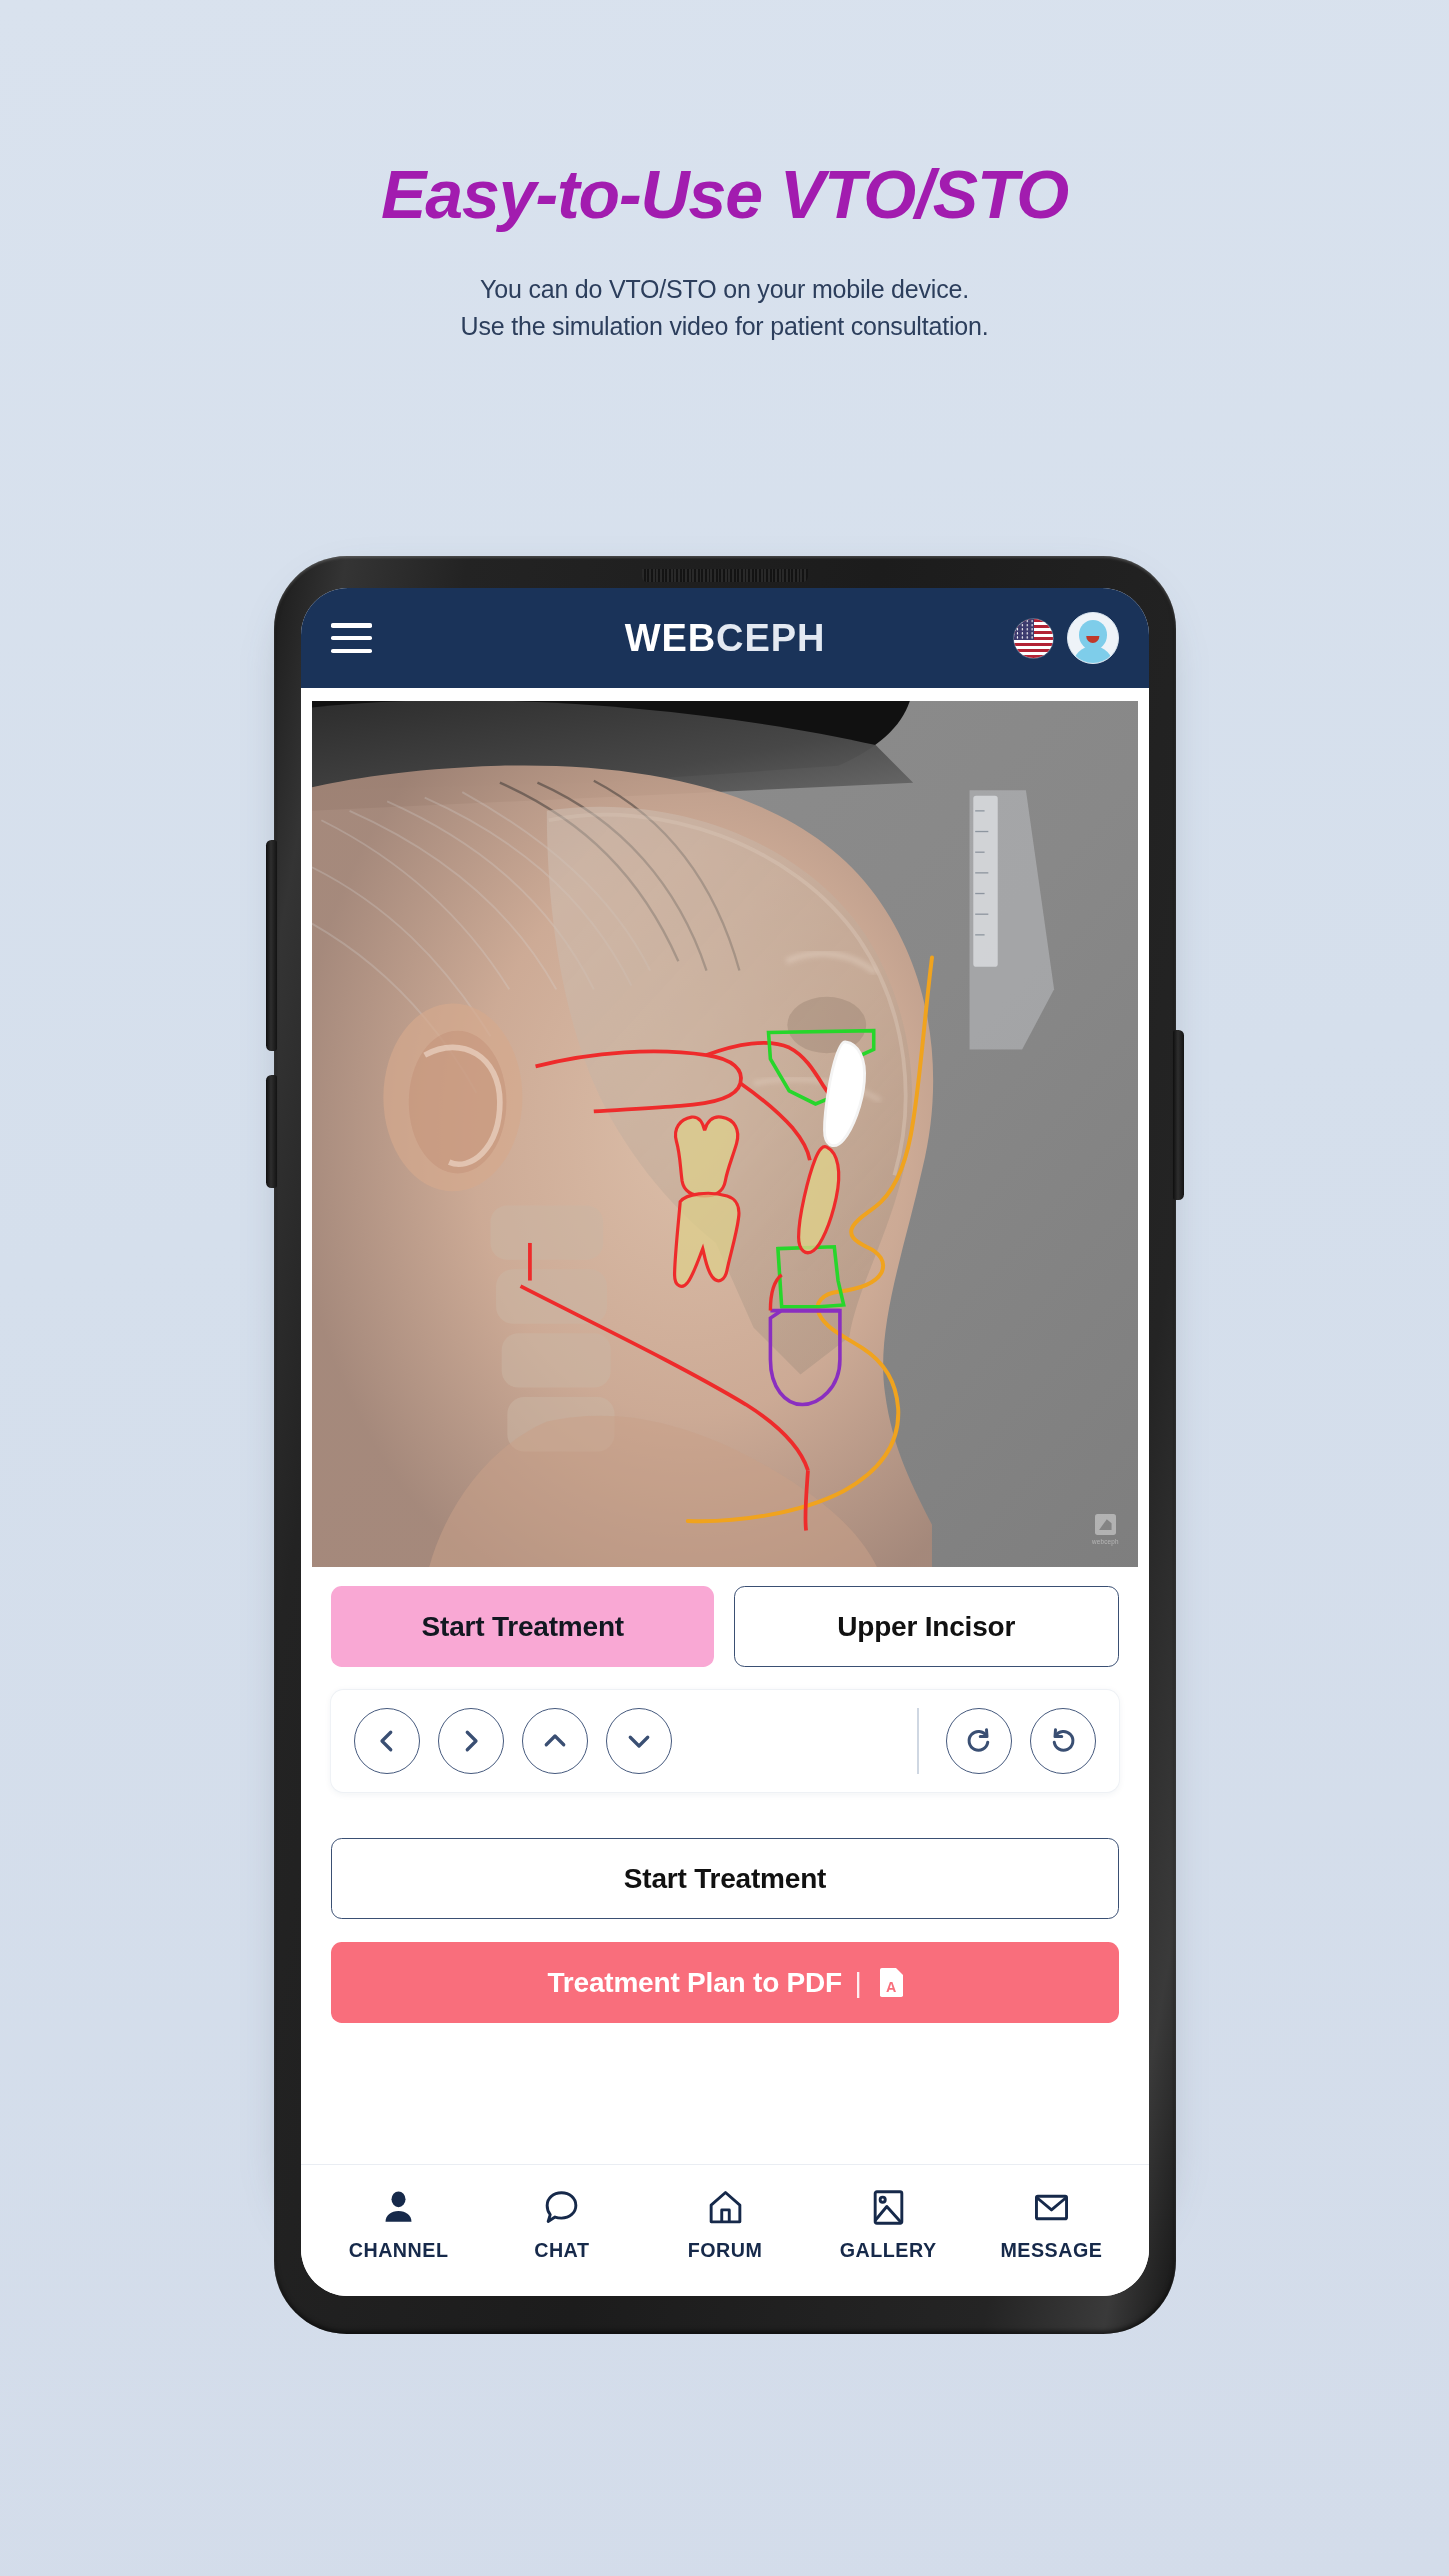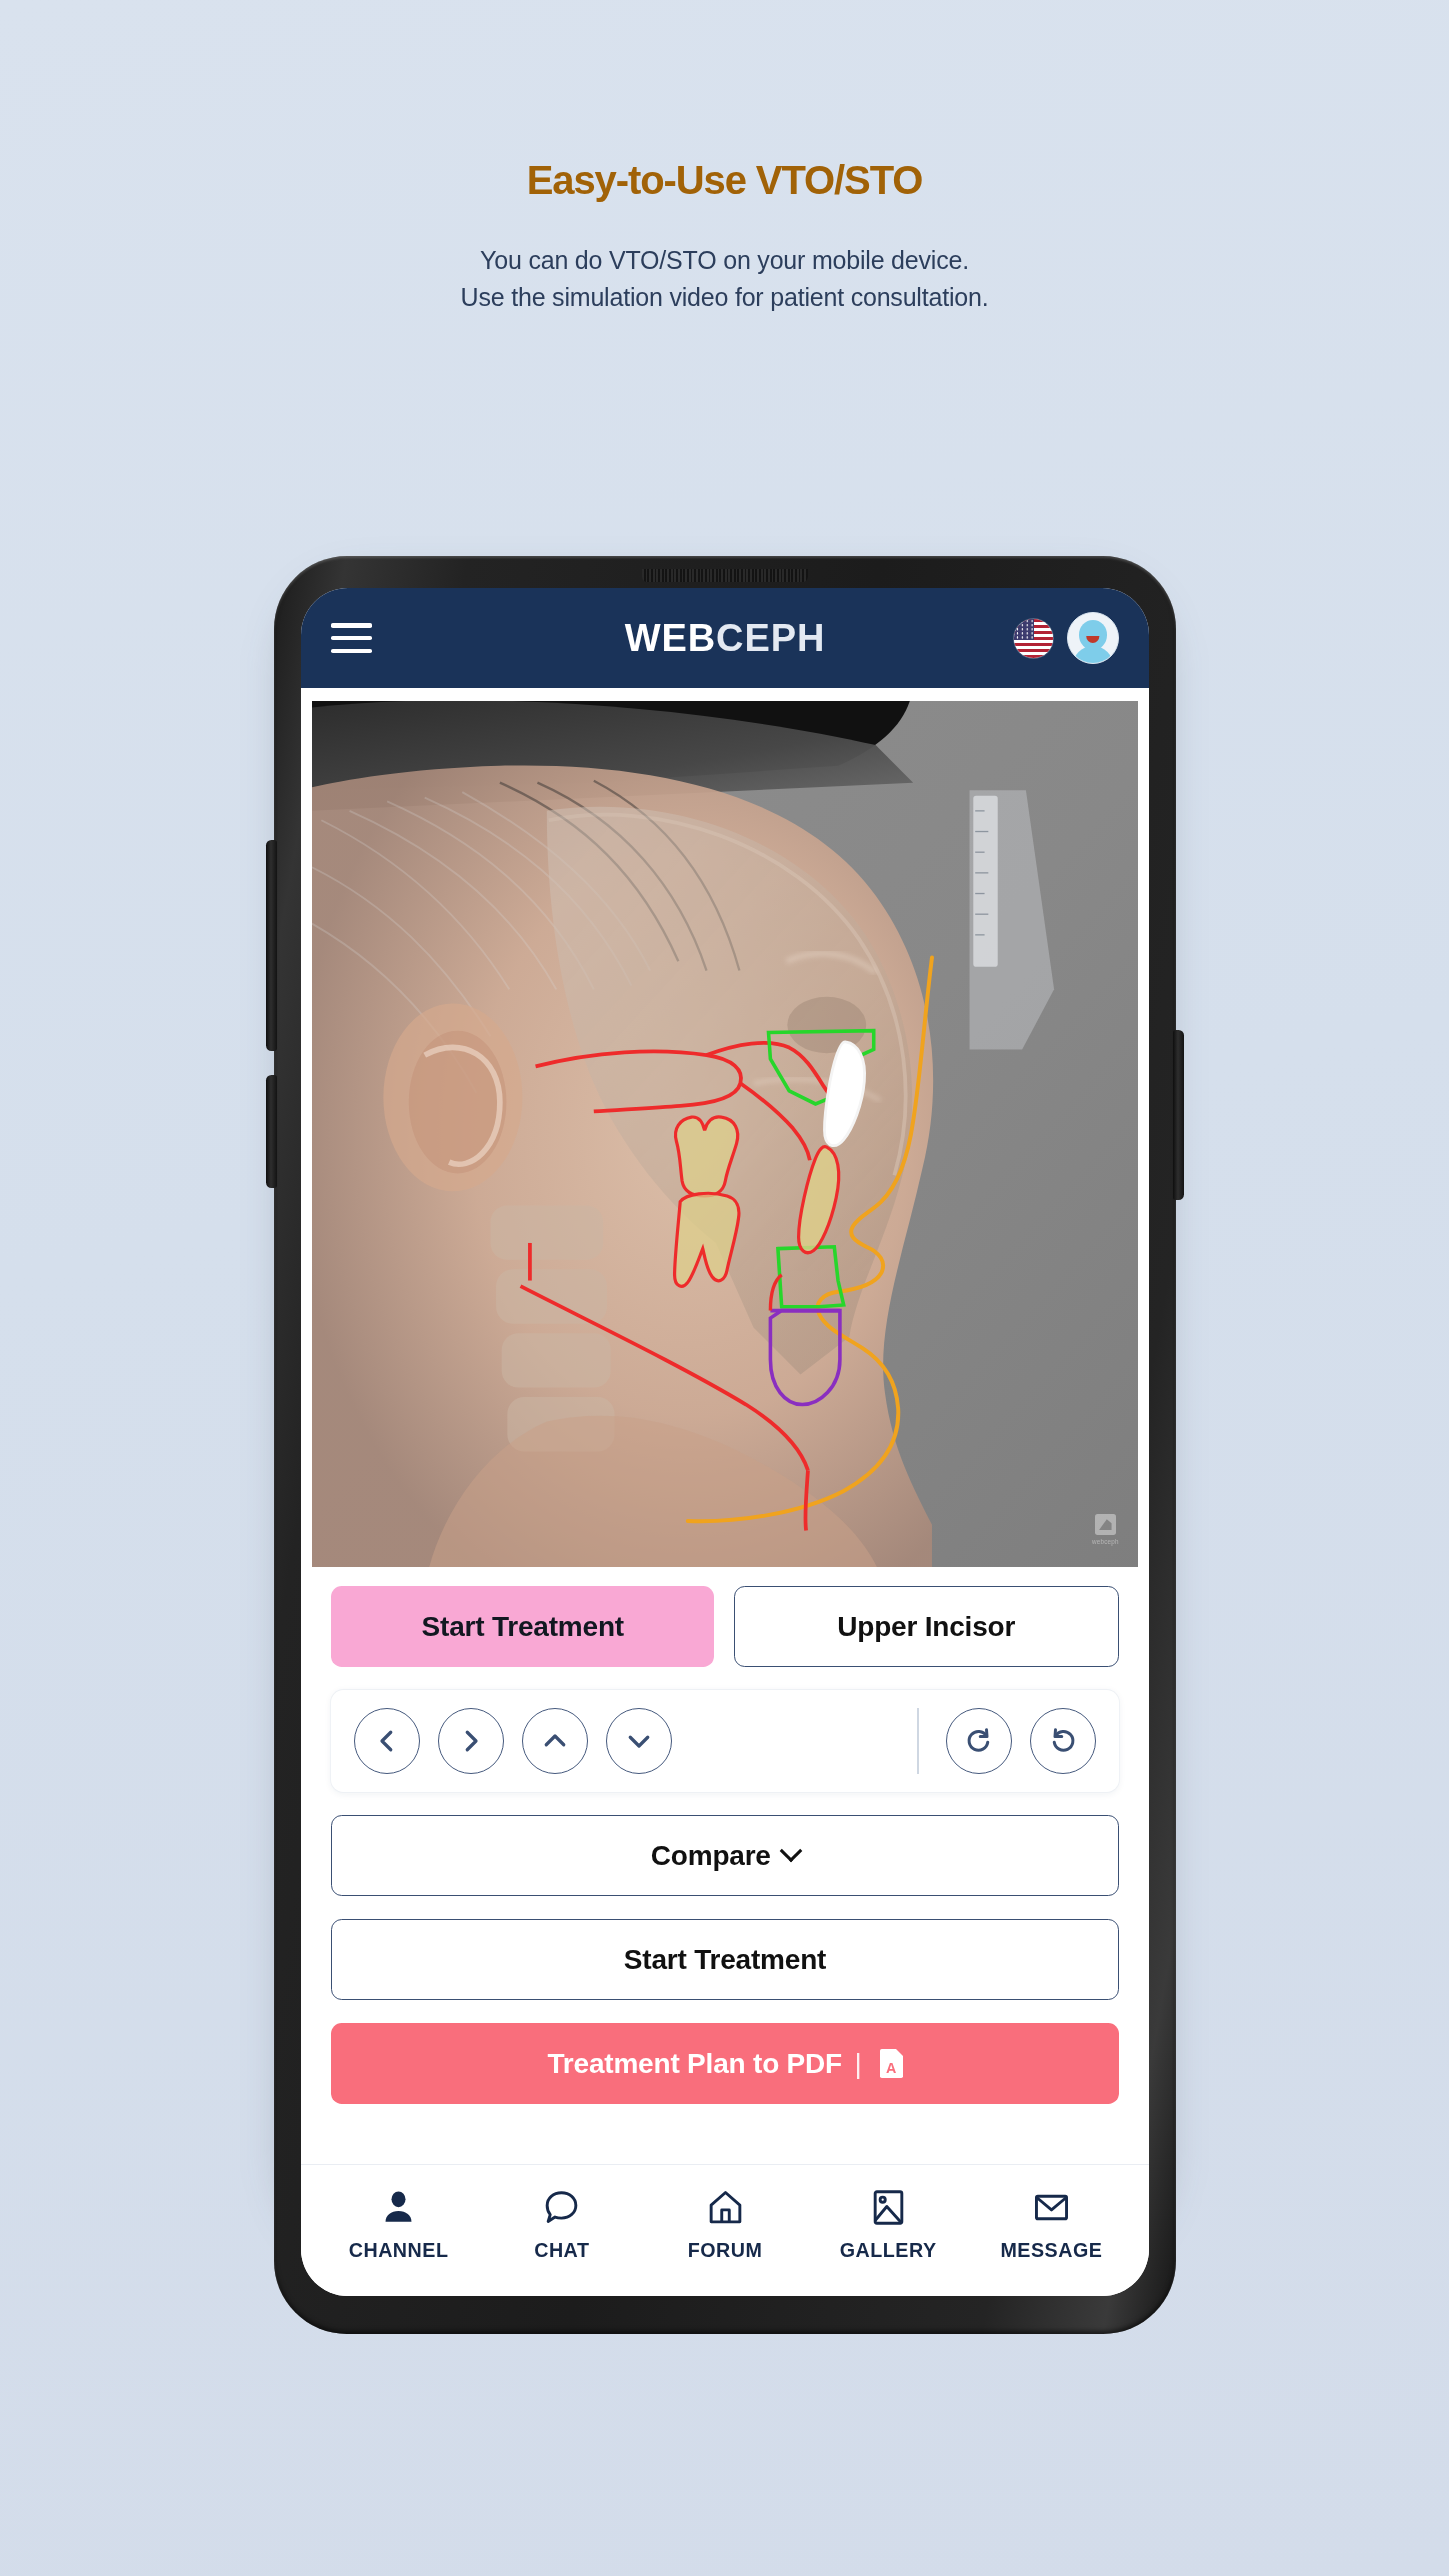--- a/index.html
+++ b/index.html
@@ -19,25 +19,26 @@
 
   
   .headline-block {
     position: absolute;
     top: 159px;
     left: 0;
     width: 1449px;
     text-align: center;
   }
   .headline {
-    font-size: 40px;
+    font-size: 68px;
     font-weight: 700;
     letter-spacing: -1.1px;
-    color: #a16207;
+    color: #a21caf;
     line-height: 1.05;
+    font-style: italic;
   }
   .subhead {
     margin-top: 41px;
     font-size: 25px;
     font-weight: 400;
     color: #2c3e5c;
     line-height: 1.47;
     letter-spacing: -0.2px;
   }
 
@@ -587,24 +588,20 @@
             </div>
             <div class="circ">
               <svg viewBox="0 0 24 24" fill="none" stroke="#3a4f73" stroke-width="2.4" stroke-linecap="round" stroke-linejoin="round">
                 <path d="M6 8 A7.5 7.5 0 1 1 5 13"></path>
                 <polyline points="6 3 5.6 8.4 11 8.4"></polyline>
               </svg>
             </div>
           </div>
 
           <div class="row">
-            <div class="btn btn-outline">
-              <span>Compare</span>
-              <span class="chev-sm"></span>
-            </div>
           </div>
 
           <div class="row">
             <div class="btn btn-outline btn-wide">Start Treatment</div>
           </div>
 
           <div class="row">
             <div class="btn btn-danger btn-wide">
               <span>Treatment Plan to PDF</span>
               <span class="sep-pipe">|</span>

